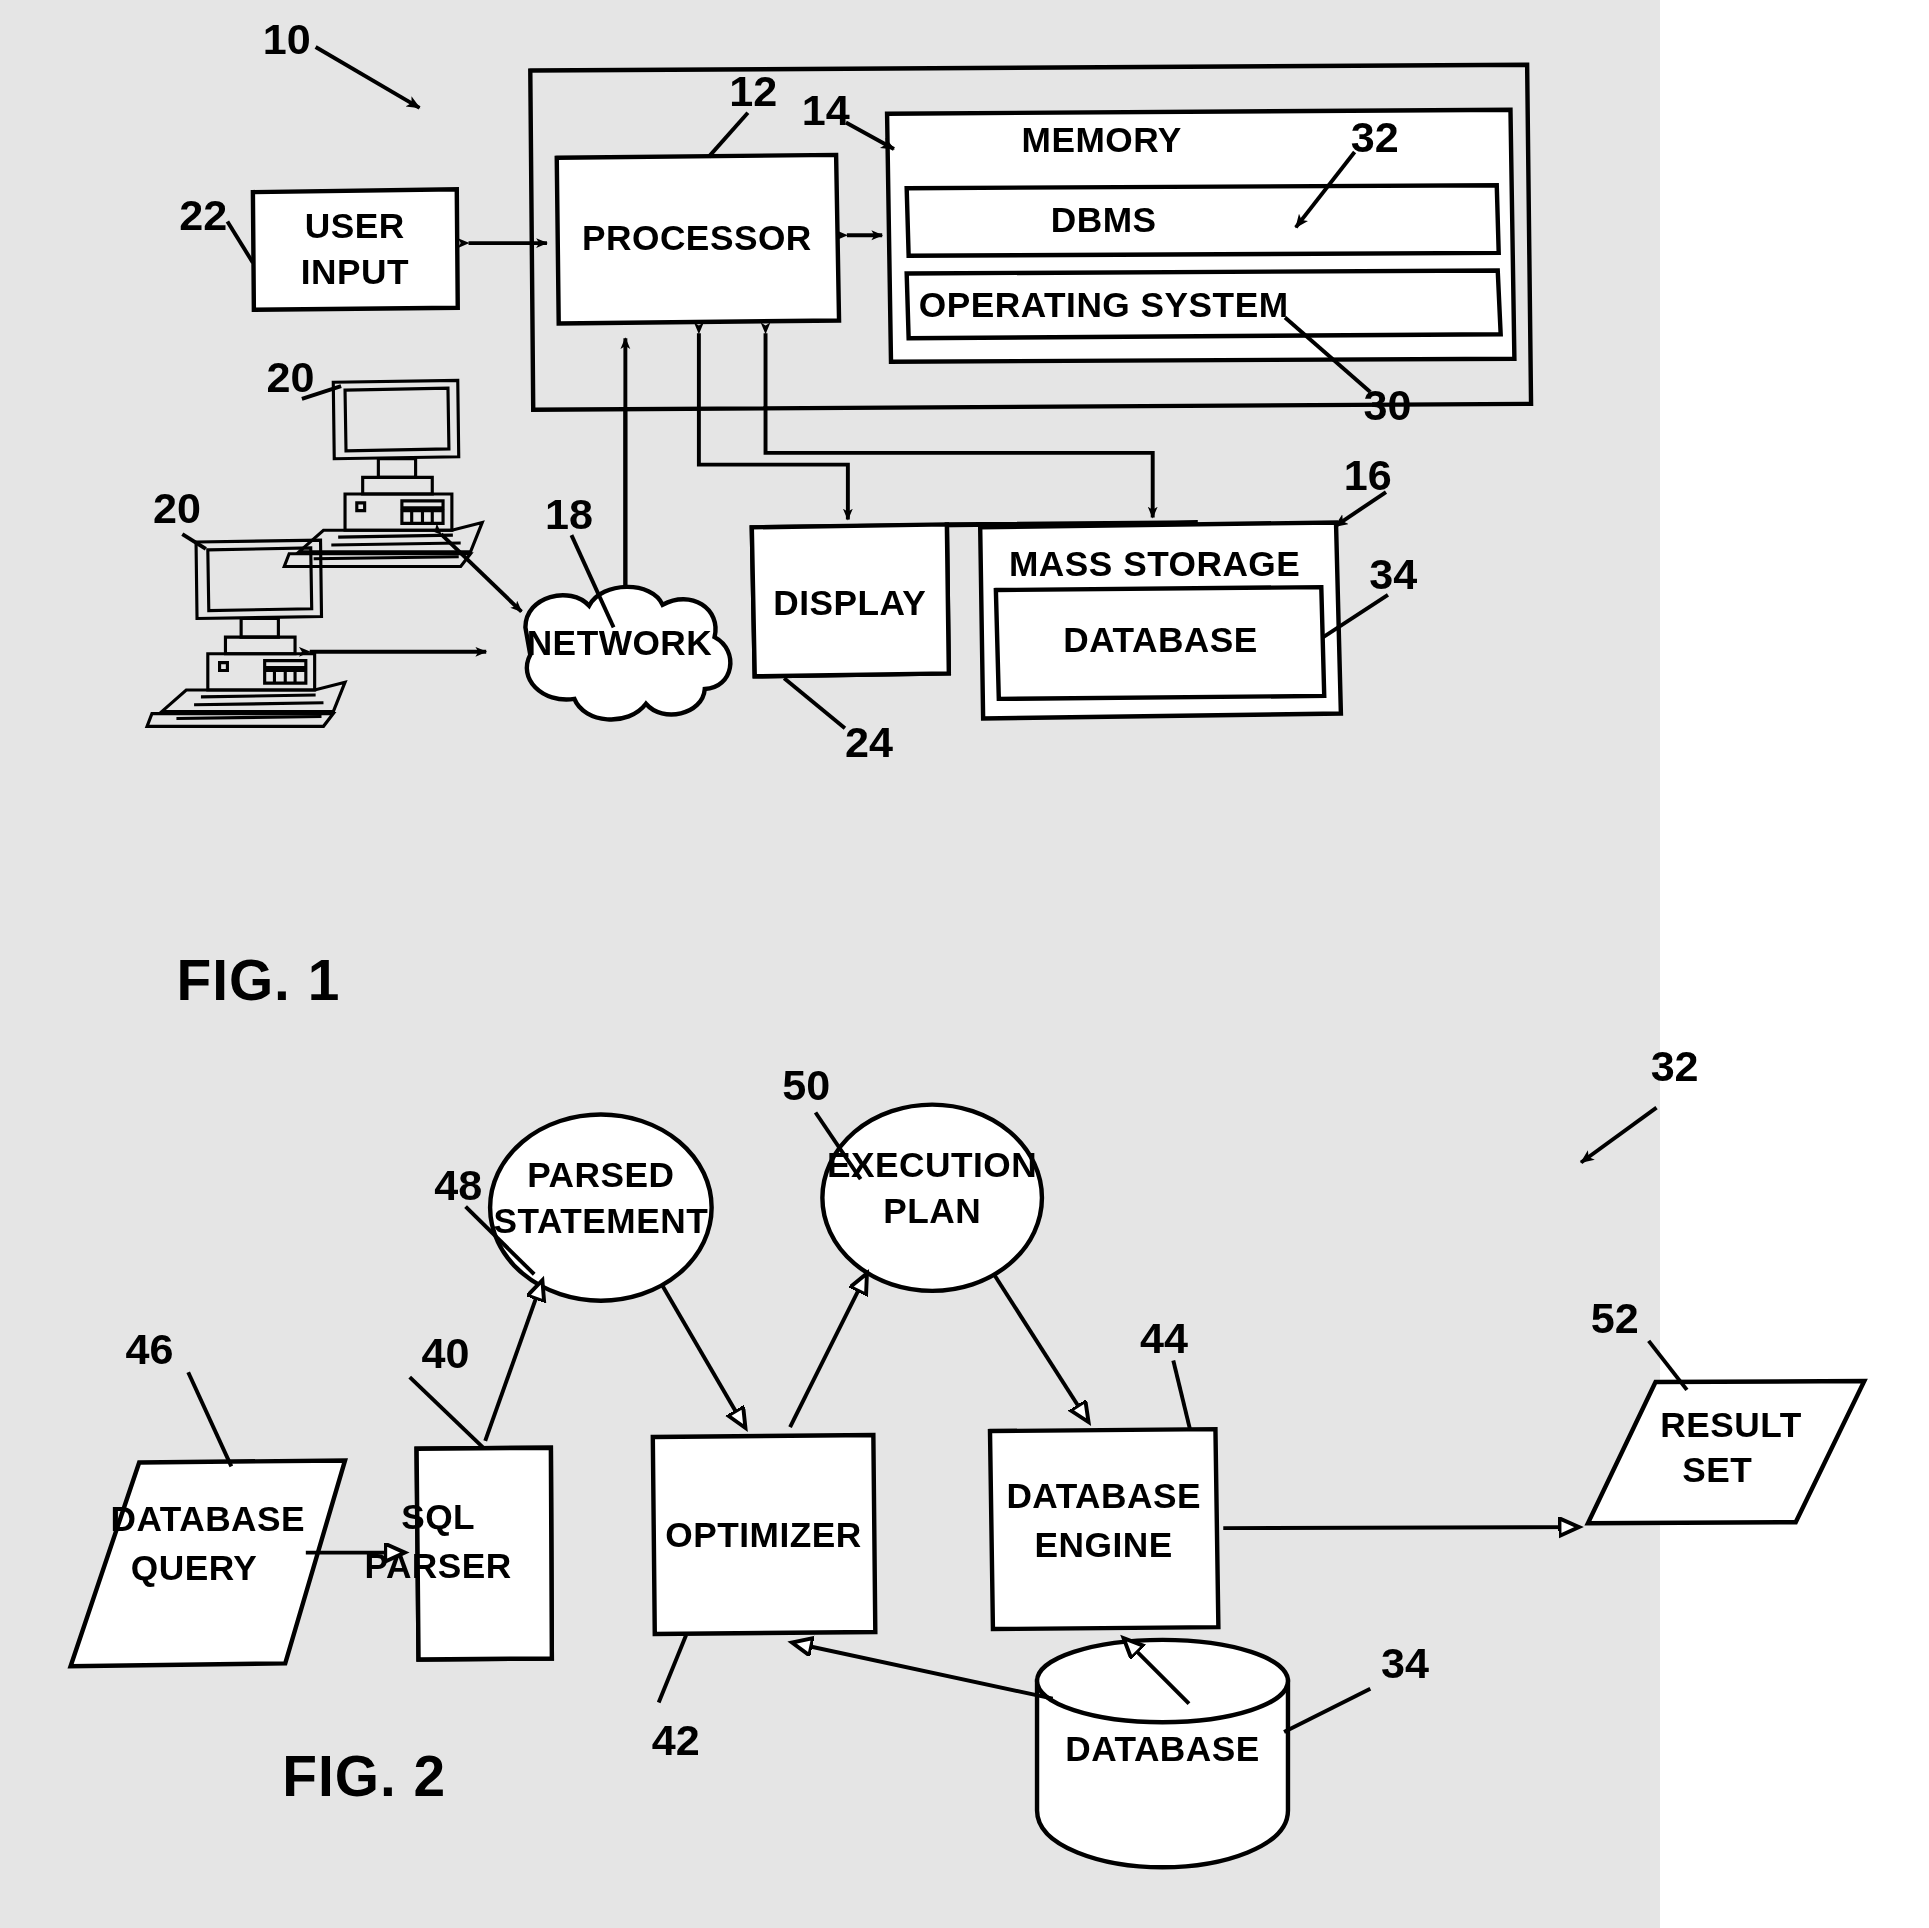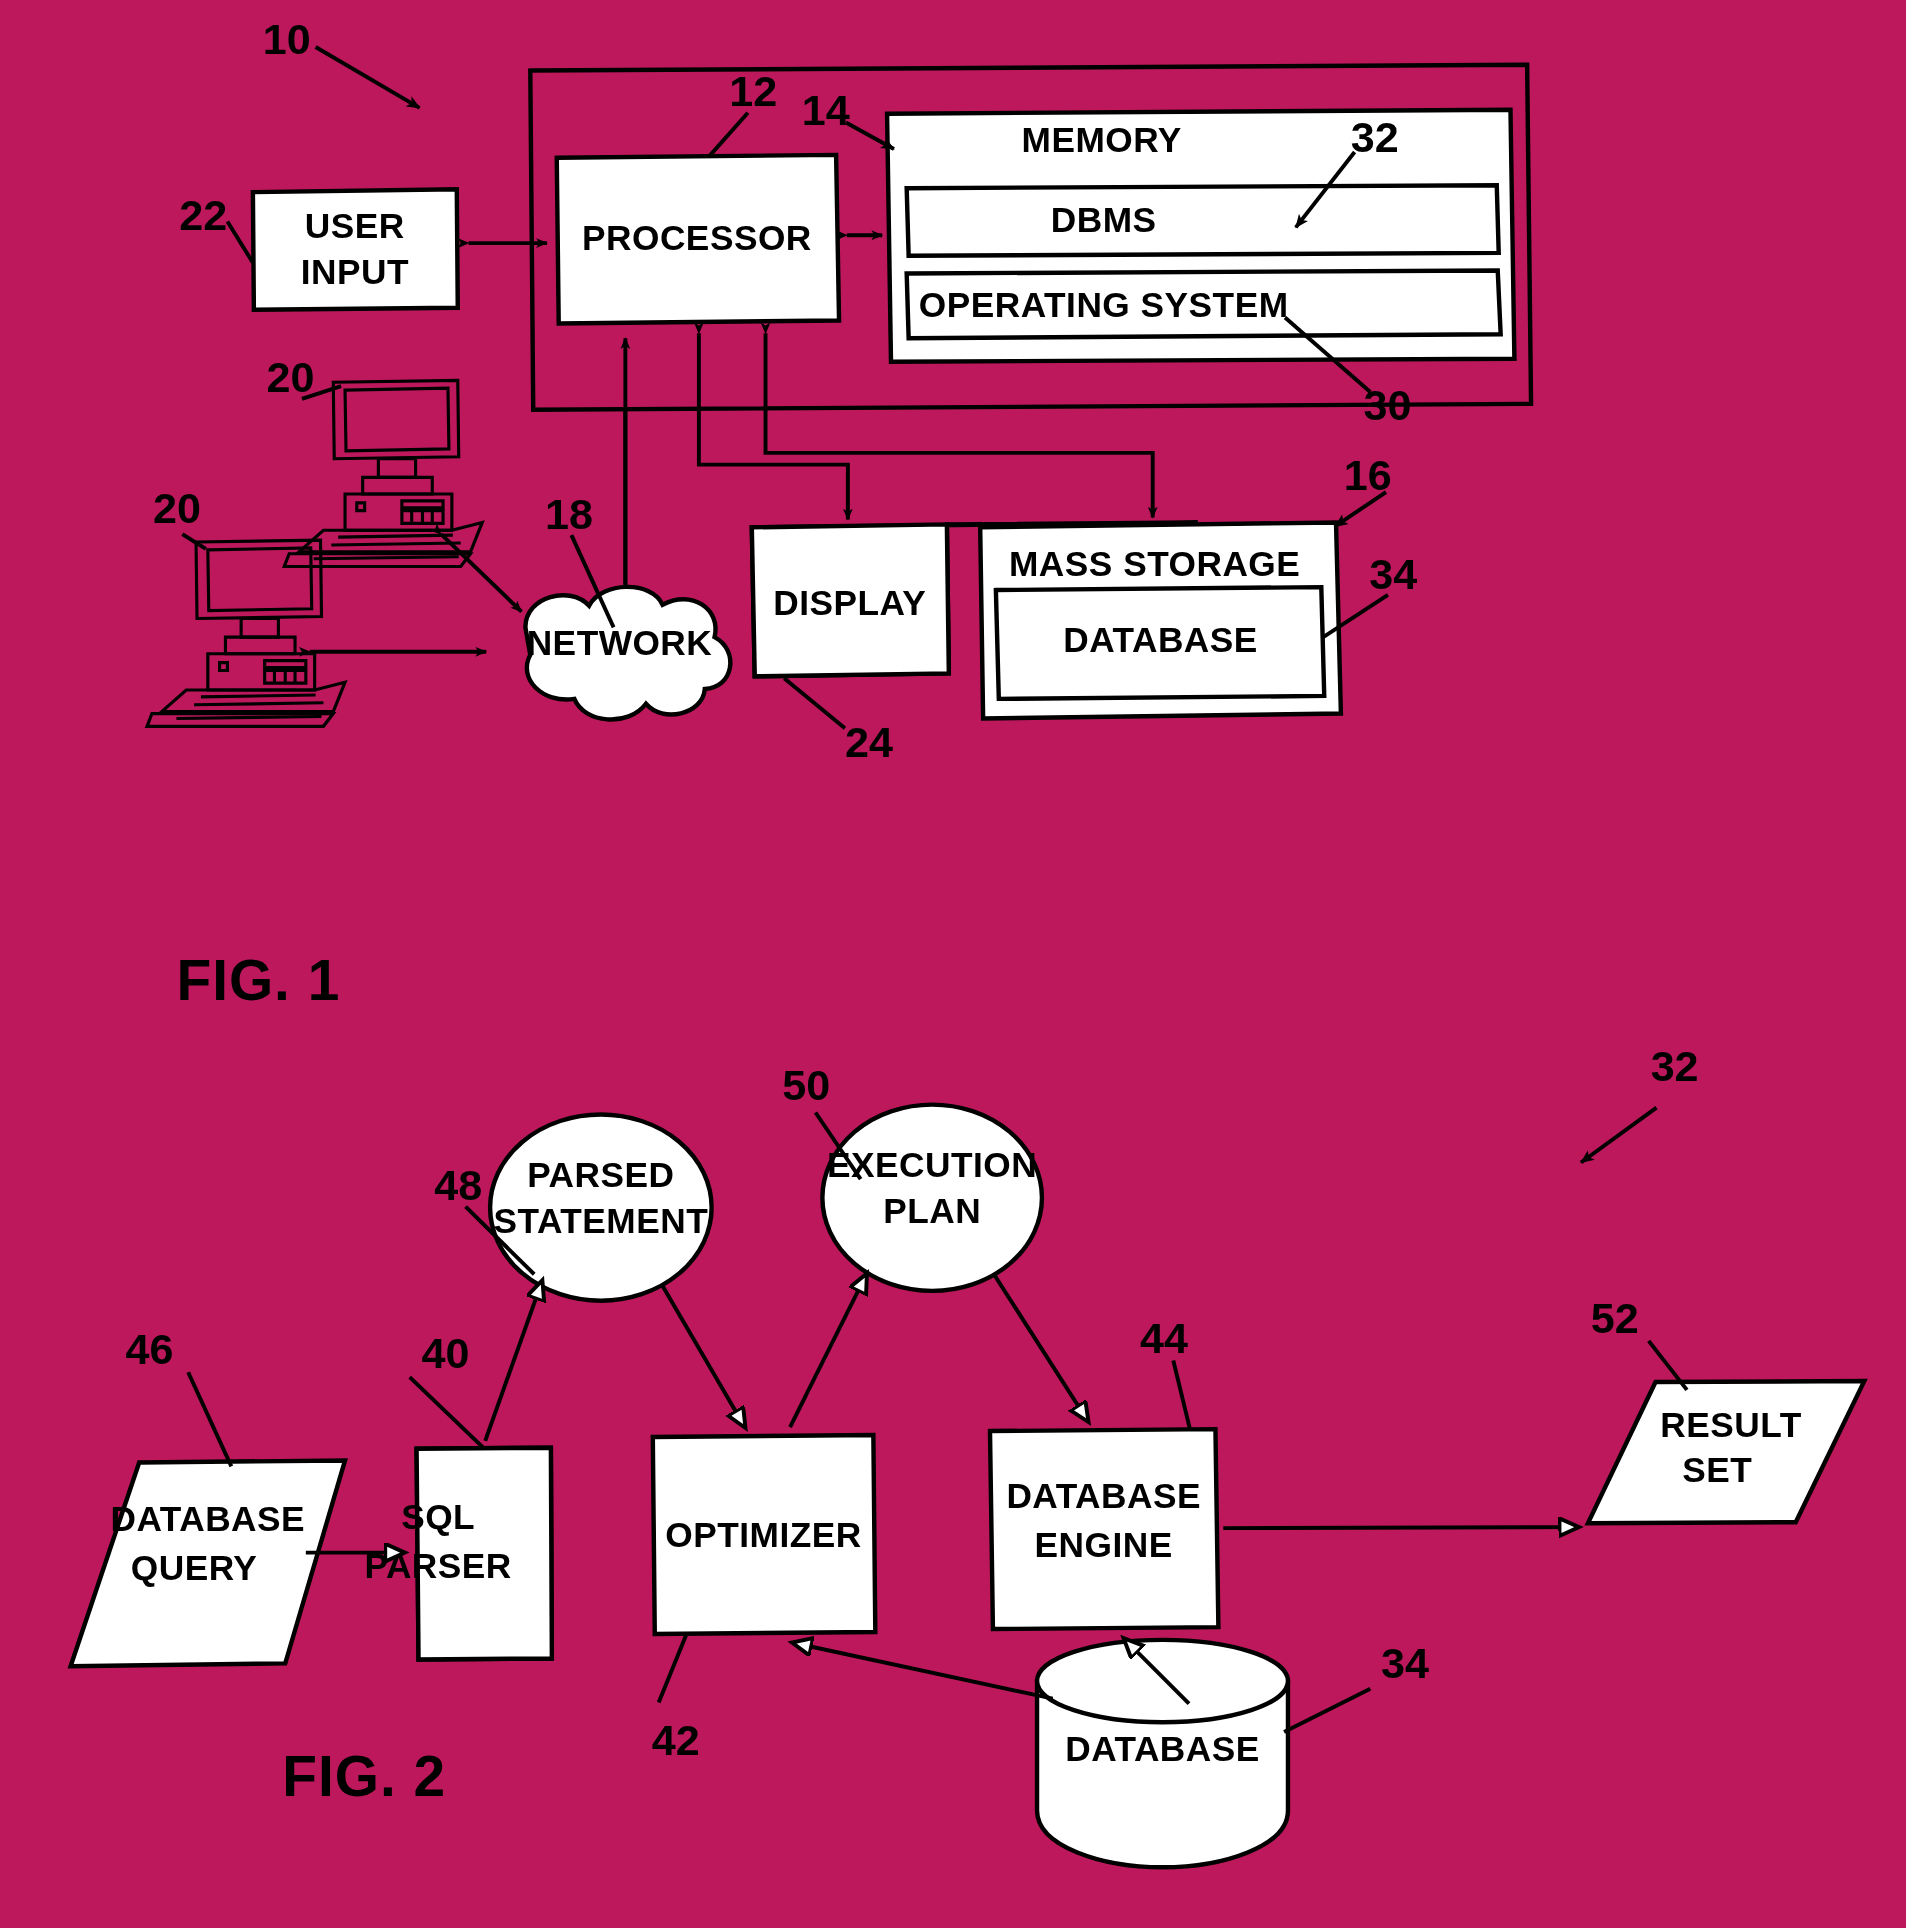--- a/index.html
+++ b/index.html
@@ -10,23 +10,24 @@
   }
   body {
     width: 1930px;
     height: 1929px;
     font-family: "Liberation Sans", sans-serif;
     color: #000000;
     overflow: hidden;
   }
   #sheet {
     position: relative;
-    width: 1906px;
+    width: 1612px;
     height: 1929px;
-    background: #be185d;
+    background: #e5e5e5;
+    padding-left: 48px;
   }
   svg#figures {
     position: absolute;
     left: 0; top: 0;
     width: 1930px;
     height: 1929px;
   }
   .box-text, .ref, .figlabel {
     font-family: "Liberation Sans", sans-serif;
     font-weight: bold;

